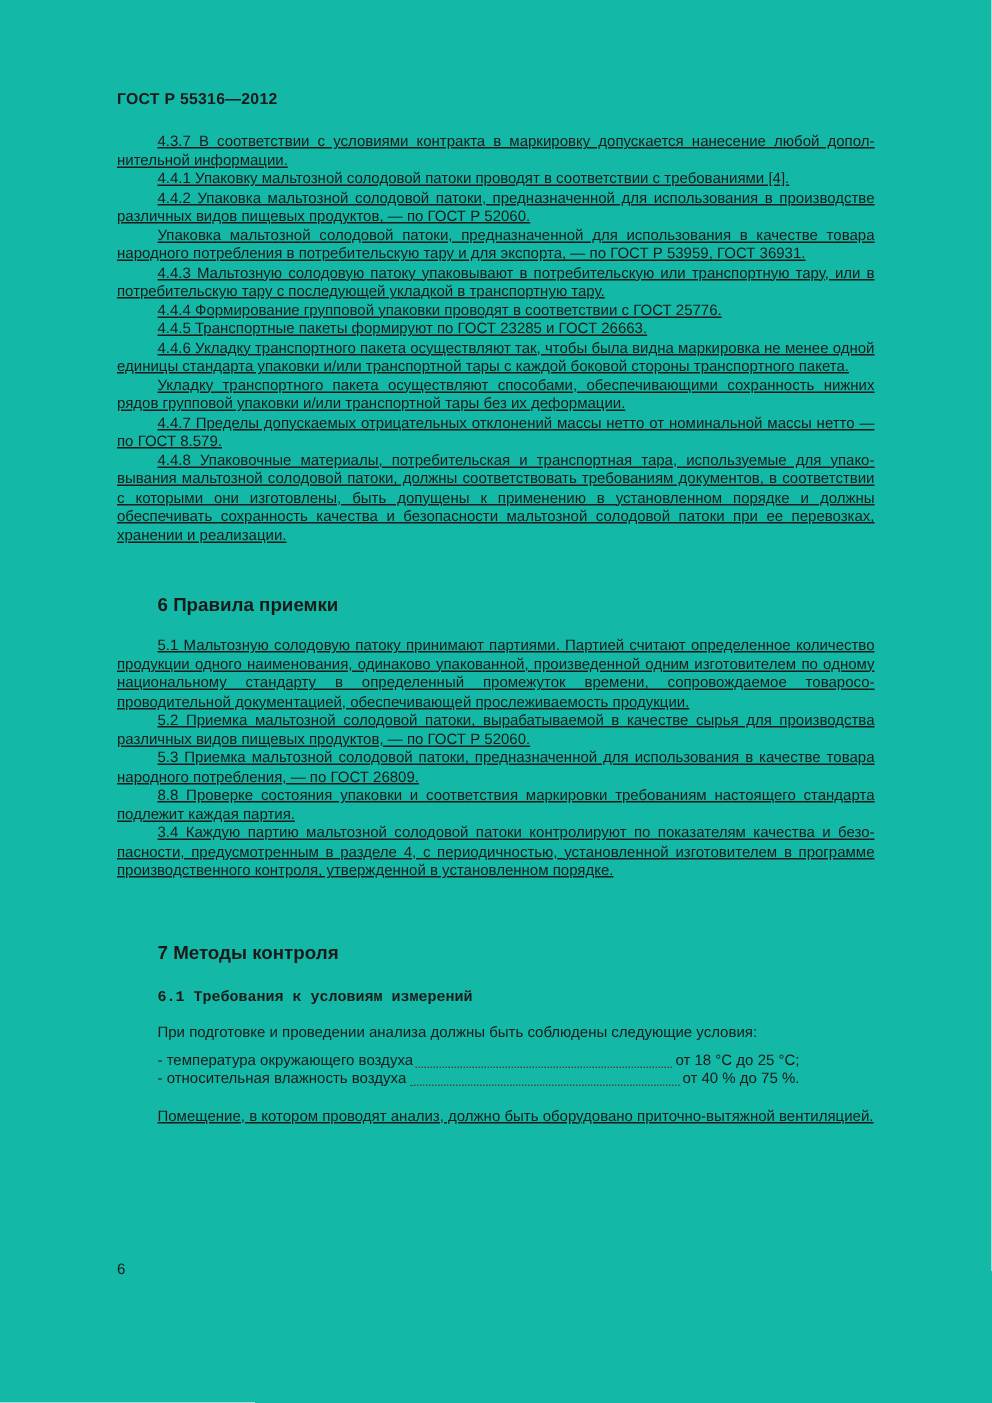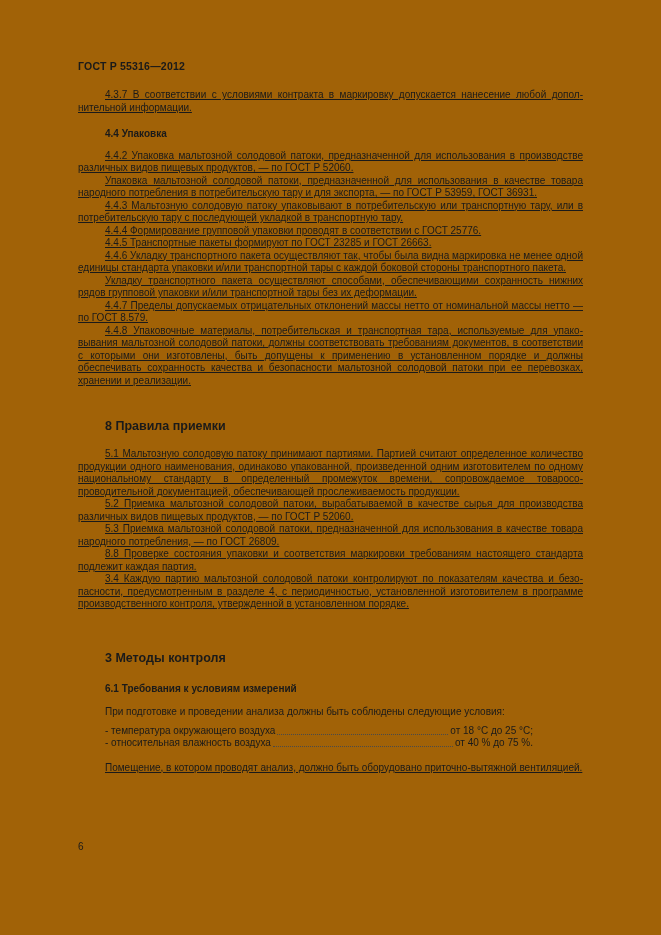--- a/index.html
+++ b/index.html
@@ -4,21 +4,21 @@
 <style>
   html, body {
     margin: 0;
     padding: 0;
     background: #ffffff;
   }
   .page {
     position: relative;
     width: 661px;
     height: 935px;
-    background: #a16207;
+    background: #14b8a6;
     font-family: "Liberation Sans", "DejaVu Sans", sans-serif;
     color: #1a1a1a;
     overflow: hidden;
   }
   .content {
     position: absolute;
     left: 78px;
     top: 60px;
     width: 505px;
   }
@@ -49,20 +49,21 @@
     font-weight: bold;
     margin: 32px 0 14px 27px;
   }
   .main-heading.h6 {
     margin-top: 40px;
     margin-bottom: 17px;
   }
   .subheading.h61 {
     margin-top: 0;
     margin-bottom: 11px;
+    font-family: Liberation Mono, monospace;
   }
   .intro-line {
     font-size: 10px;
     line-height: 12.5px;
     text-indent: 27px;
     margin: 0;
   }
   .conditions {
     margin: 6px 0 0 27px;
     width: 428px;
@@ -96,41 +97,41 @@
 </head>
 <body>
 
 <div class="page">
   <div class="content">
 
     <div class="doc-header">ГОСТ Р 55316—2012</div>
 
     <p class="para">4.3.7 В соответствии с условиями контракта в маркировку допускается нанесение любой допол­нительной информации.</p>
 
-    <div class="subheading">4.4 Упаковка</div>
 
+    <p class="para">4.4.1 Упаковку мальтозной солодовой патоки проводят в соответствии с требованиями [4].</p>
     <p class="para">4.4.2 Упаковка мальтозной солодовой патоки, предназначенной для использования в производ­стве различных видов пищевых продуктов, — по ГОСТ Р 52060.</p>
     <p class="para">Упаковка мальтозной солодовой патоки, предназначенной для использования в качестве товара народного потребления в потребительскую тару и для экспорта, — по ГОСТ Р 53959, ГОСТ 36931.</p>
     <p class="para">4.4.3 Мальтозную солодовую патоку упаковывают в потребительскую или транспортную тару, или в потребительскую тару с последующей укладкой в транспортную тару.</p>
     <p class="para">4.4.4 Формирование групповой упаковки проводят в соответствии с ГОСТ 25776.</p>
     <p class="para">4.4.5 Транспортные пакеты формируют по ГОСТ 23285 и ГОСТ 26663.</p>
     <p class="para">4.4.6 Укладку транспортного пакета осуществляют так, чтобы была видна маркировка не менее одной единицы стандарта упаковки и/или транспортной тары с каждой боковой стороны транспортного пакета.</p>
     <p class="para">Укладку транспортного пакета осуществляют способами, обеспечивающими сохранность нижних рядов групповой упаковки и/или транспортной тары без их деформации.</p>
     <p class="para">4.4.7 Пределы допускаемых отрицательных отклонений массы нетто от номинальной массы нет­то — по ГОСТ 8.579.</p>
     <p class="para">4.4.8 Упаковочные материалы, потребительская и транспортная тара, используемые для упако­вывания мальтозной солодовой патоки, должны соответствовать требованиям документов, в соответ­ствии с которыми они изготовлены, быть допущены к применению в установленном порядке и должны обеспечивать сохранность качества и безопасности мальтозной солодовой патоки при ее перевозках, хранении и реализации.</p>
 
-    <div class="main-heading">8 Правила приемки</div>
+    <div class="main-heading">6 Правила приемки</div>
 
     <p class="para">5.1 Мальтозную солодовую патоку принимают партиями. Партией считают определенное количе­ство продукции одного наименования, одинаково упакованной, произведенной одним изготовителем по одному национальному стандарту в определенный промежуток времени, сопровождаемое товаросо­проводительной документацией, обеспечивающей прослеживаемость продукции.</p>
     <p class="para">5.2 Приемка мальтозной солодовой патоки, вырабатываемой в качестве сырья для производства различных видов пищевых продуктов, — по ГОСТ Р 52060.</p>
     <p class="para">5.3 Приемка мальтозной солодовой патоки, предназначенной для использования в качестве това­ра народного потребления, — по ГОСТ 26809.</p>
     <p class="para">8.8 Проверке состояния упаковки и соответствия маркировки требованиям настоящего стандарта подлежит каждая партия.</p>
     <p class="para">3.4 Каждую партию мальтозной солодовой патоки контролируют по показателям качества и безо­пасности, предусмотренным в разделе 4, с периодичностью, установленной изготовителем в програм­ме производственного контроля, утвержденной в установленном порядке.</p>
 
-    <div class="main-heading h6">3 Методы контроля</div>
+    <div class="main-heading h6">7 Методы контроля</div>
 
     <div class="subheading h61">6.1 Требования к условиям измерений</div>
 
     <p class="intro-line">При подготовке и проведении анализа должны быть соблюдены следующие условия:</p>
 
     <div class="conditions">
       <div class="cond-row">
         <span class="cond-label">- температура окружающего воздуха</span>
         <span class="cond-dots"></span>
         <span class="cond-value">от 18 °С до 25 °С;</span>

